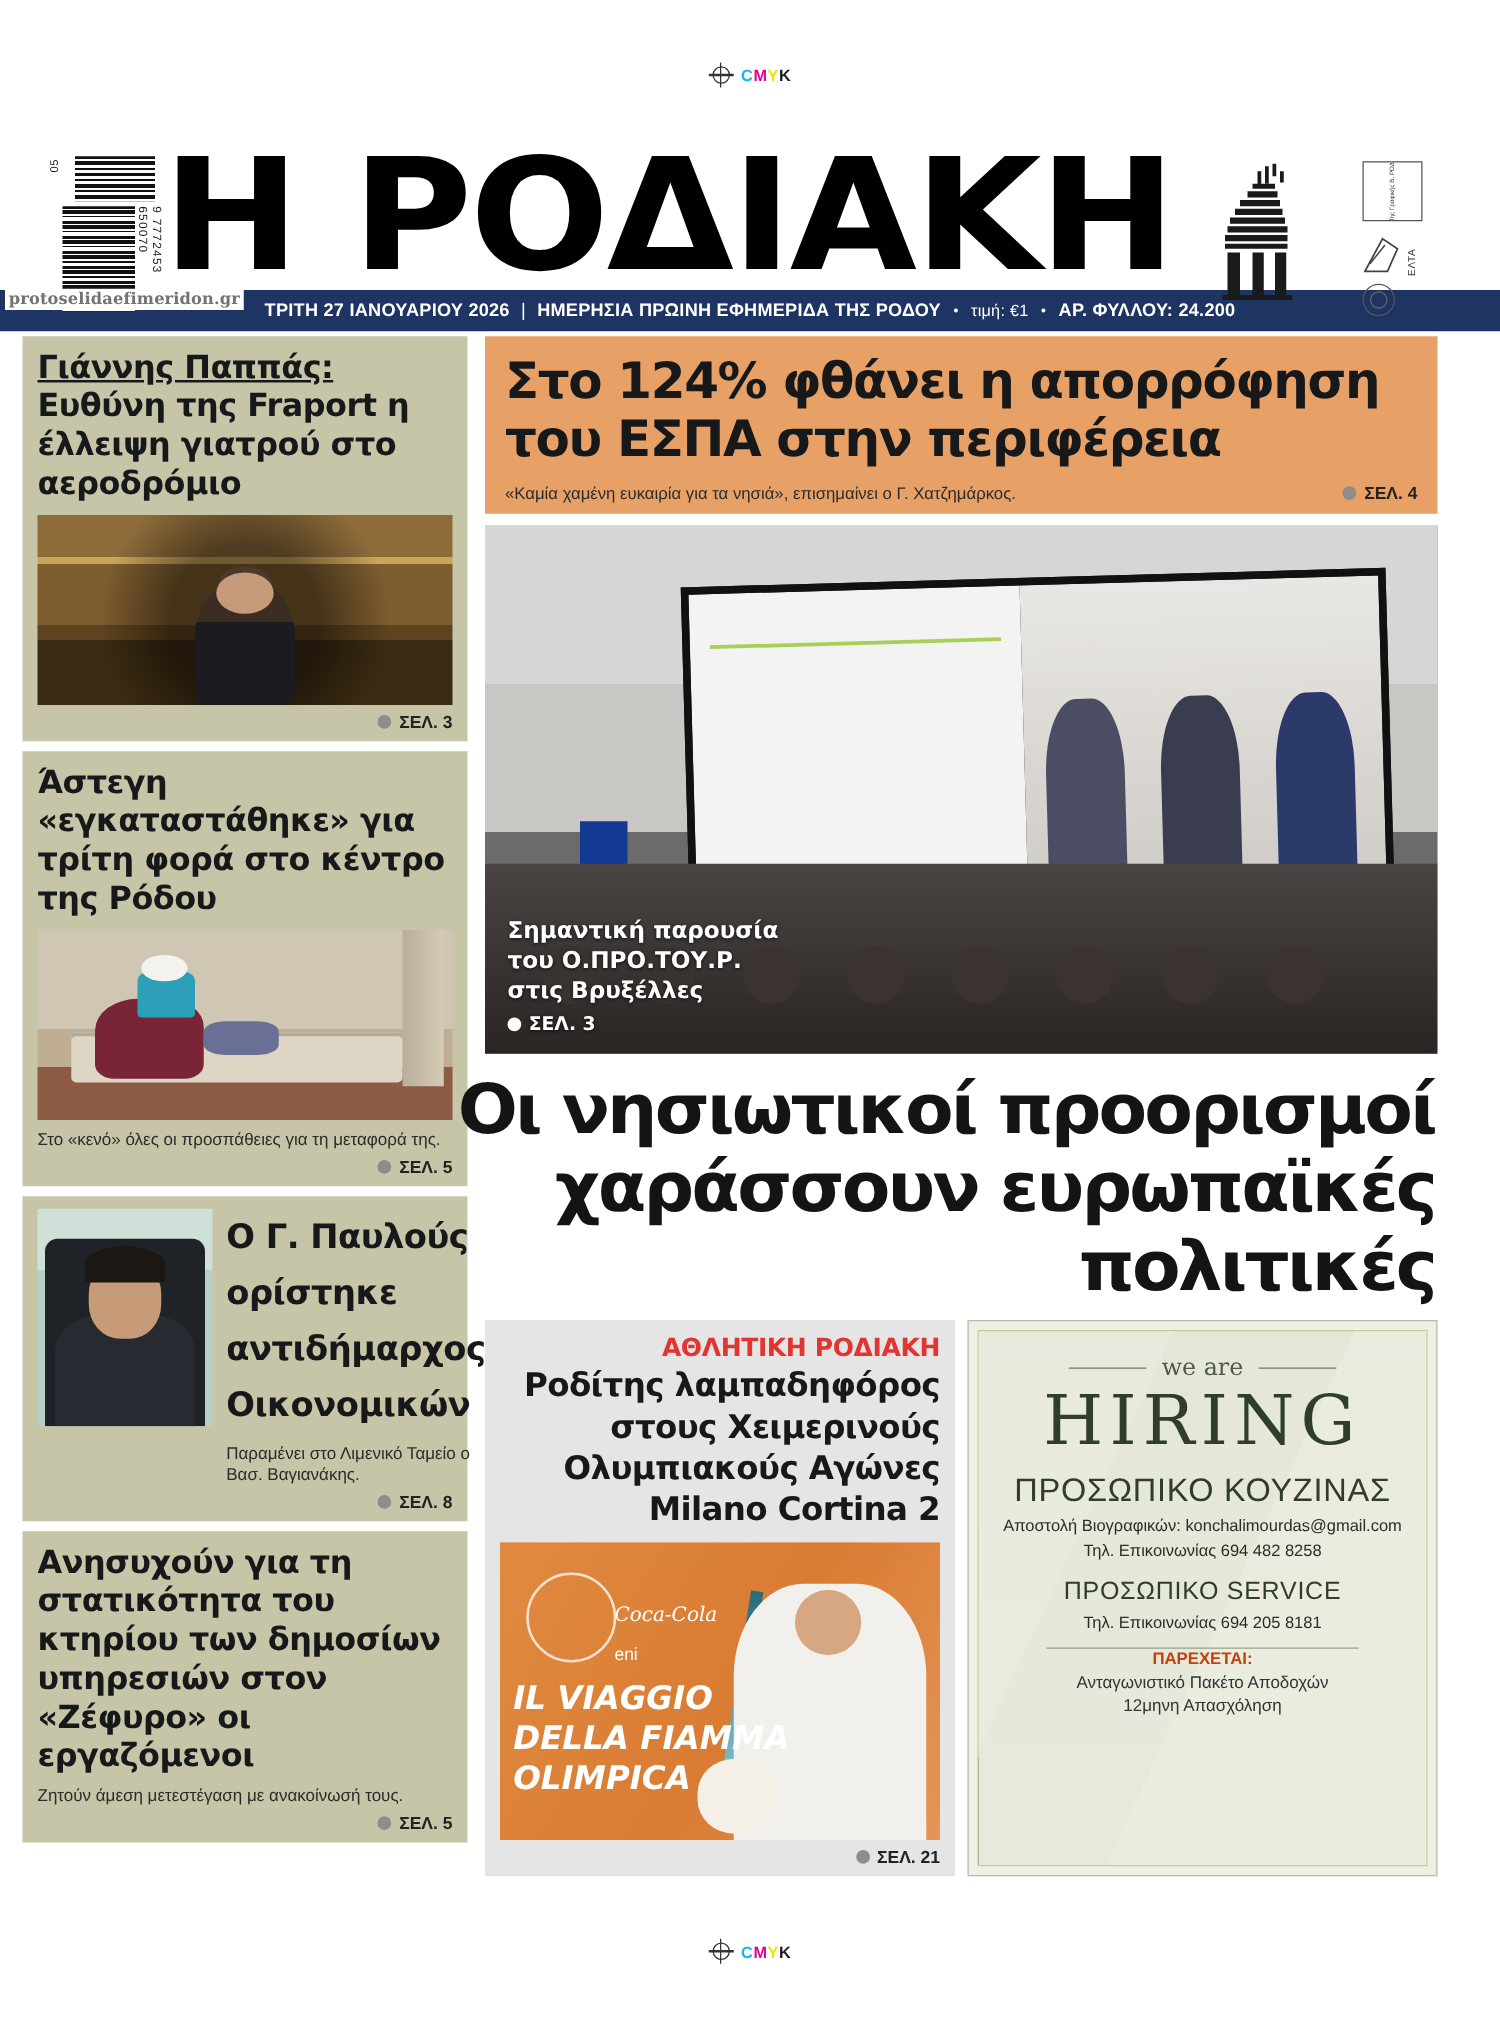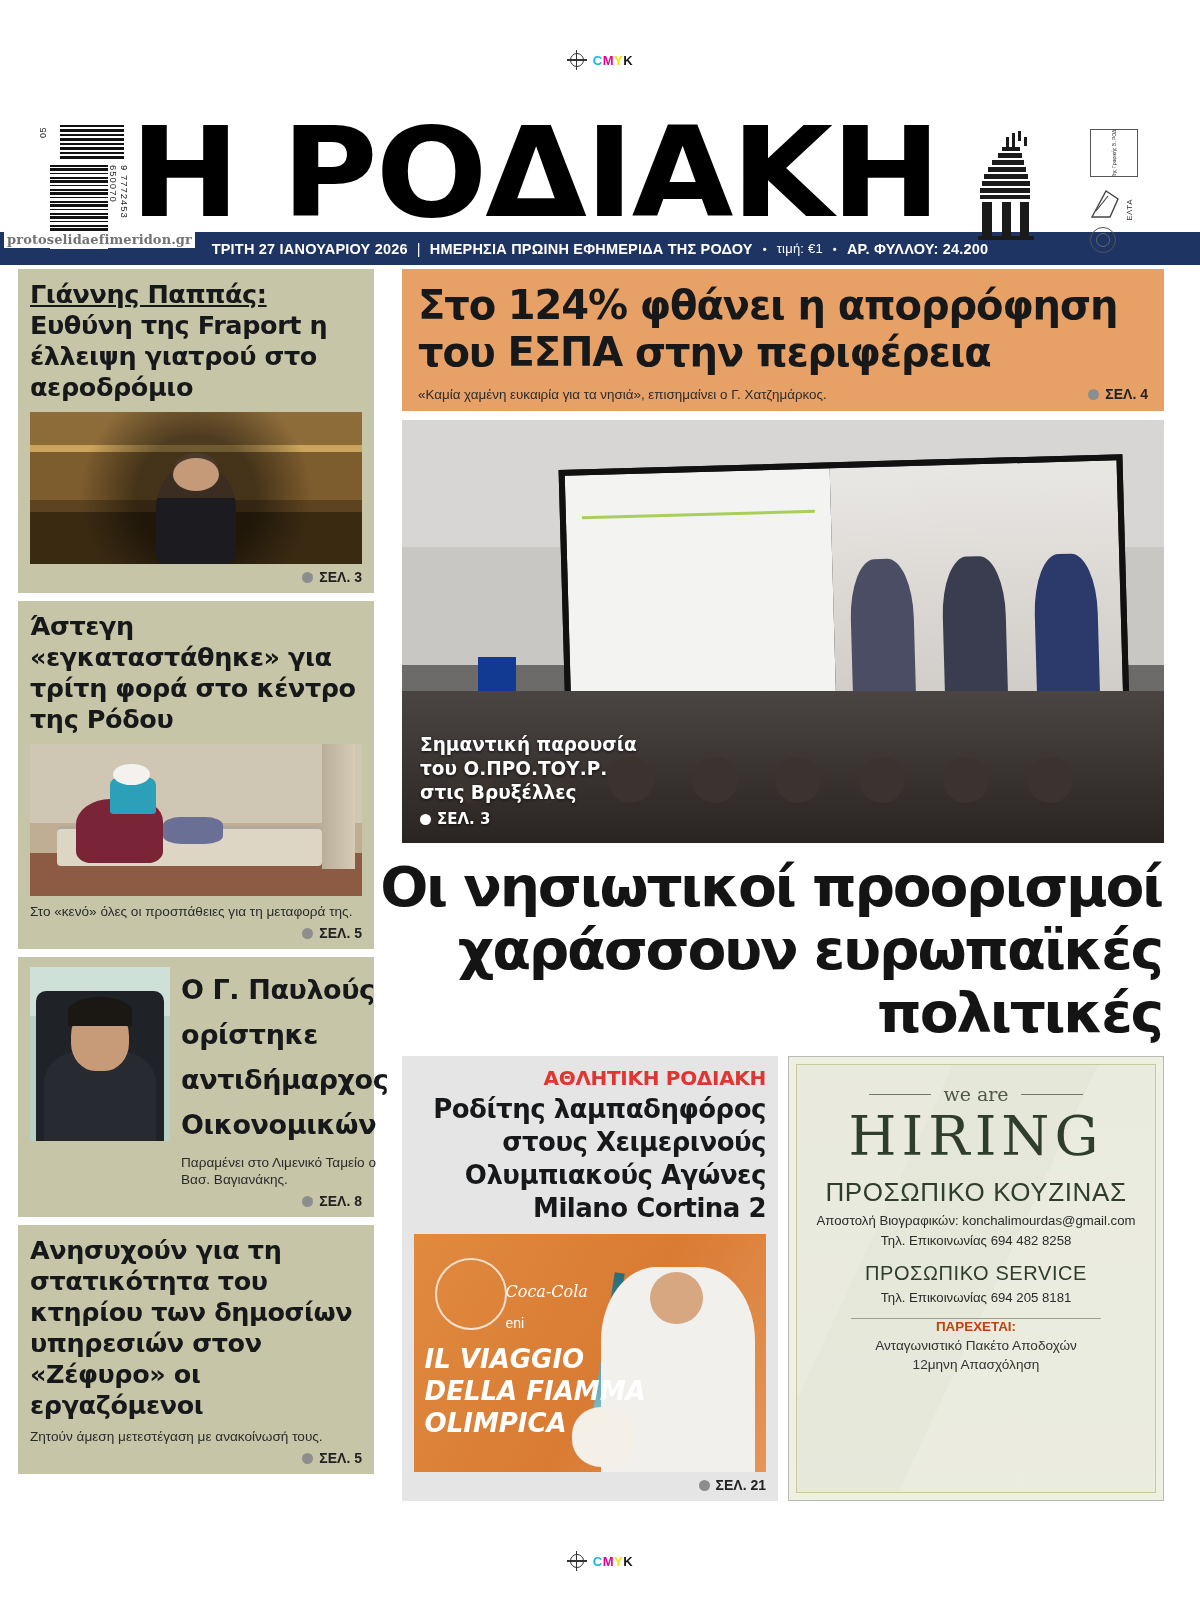--- a/index.html
+++ b/index.html
@@ -66,21 +66,21 @@
   .datebar .price { font-weight:400; font-size:13px; }
 
   
   .watermark {
     position:absolute; left:4px; top:231px; z-index:40;
     font-family:"DejaVu Serif", serif; font-weight:700; font-size:13px;
     color:#737373; background:#fff; padding:1px 3px; letter-spacing:.1px;
   }
 
   
-  .page { position:relative; width:1200px; padding:4px 8px 0 18px; display:flex; gap:28px; }
+  .page { position:relative; width:1200px; padding:4px 8px 0 18px; display:flex; gap:14px; }
   .col-left { width:356px; display:flex; flex-direction:column; gap:8px; }
   .col-right { width:762px; display:flex; flex-direction:column; gap:9px; }
 
   
   .card { background:#c7c5a8; padding:10px 12px 8px 12px; }
   .card h2 {
     font-family:"DejaVu Sans", sans-serif;
     font-weight:700; font-size:25.5px; line-height:31px; color:#16181a; letter-spacing:-.4px;
   }
   .card h2 .u { text-decoration:underline; text-underline-offset:2px; }

